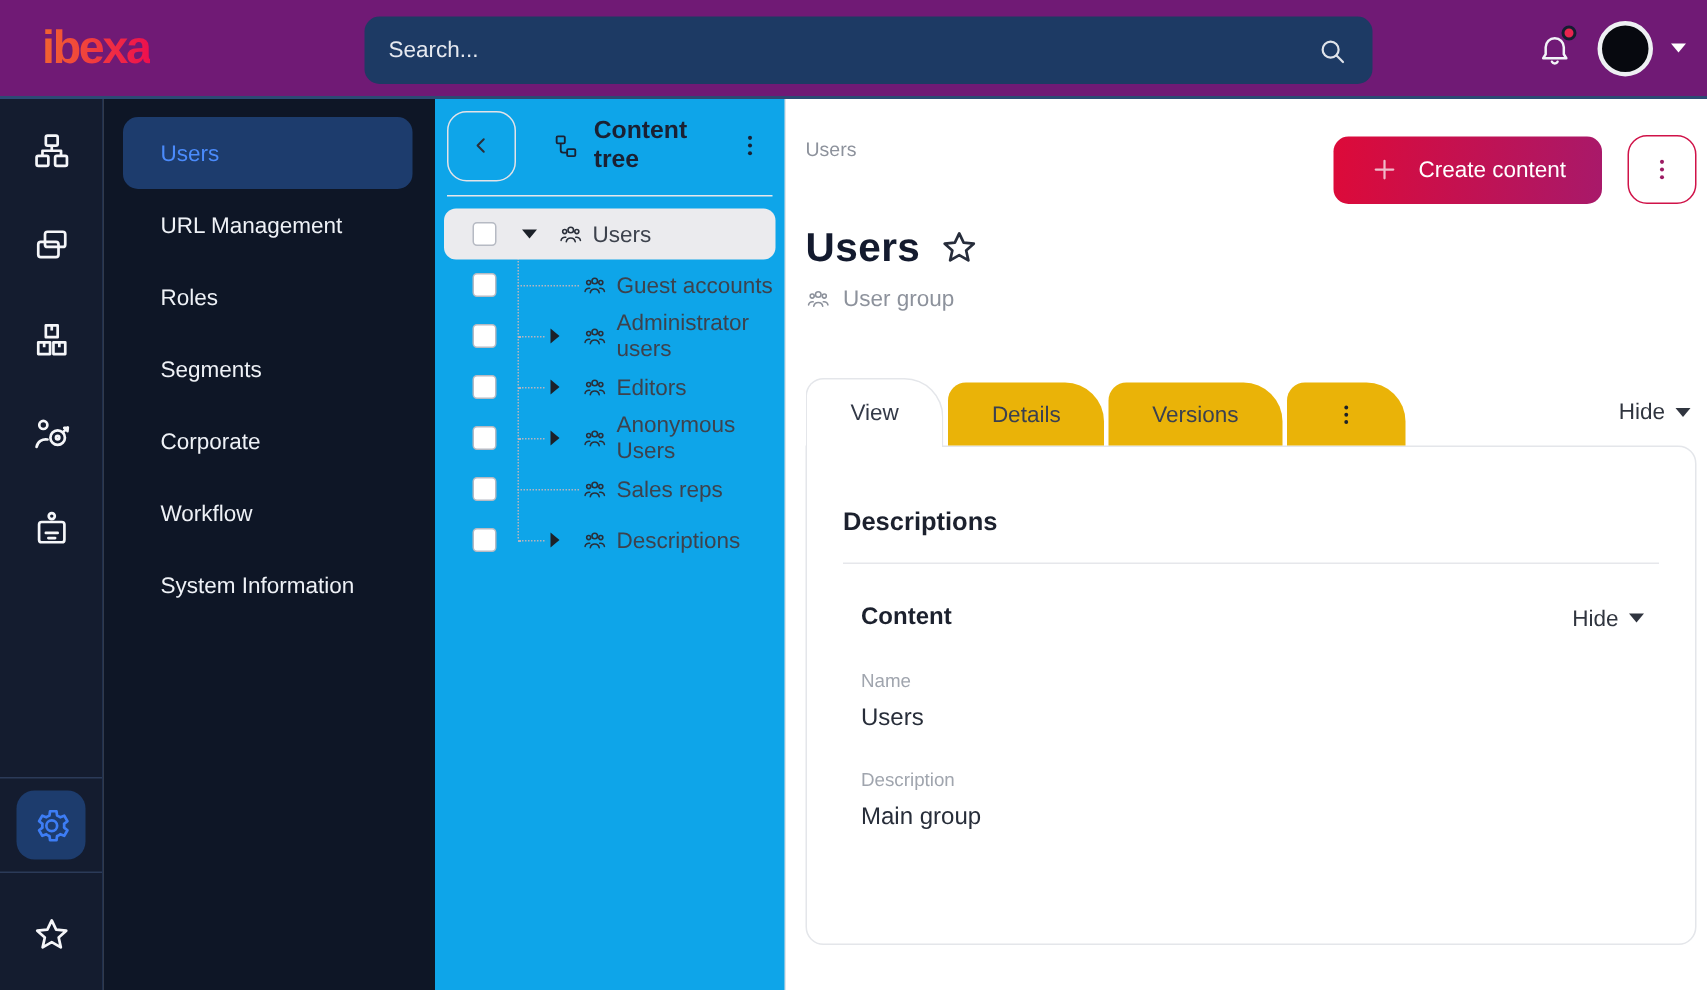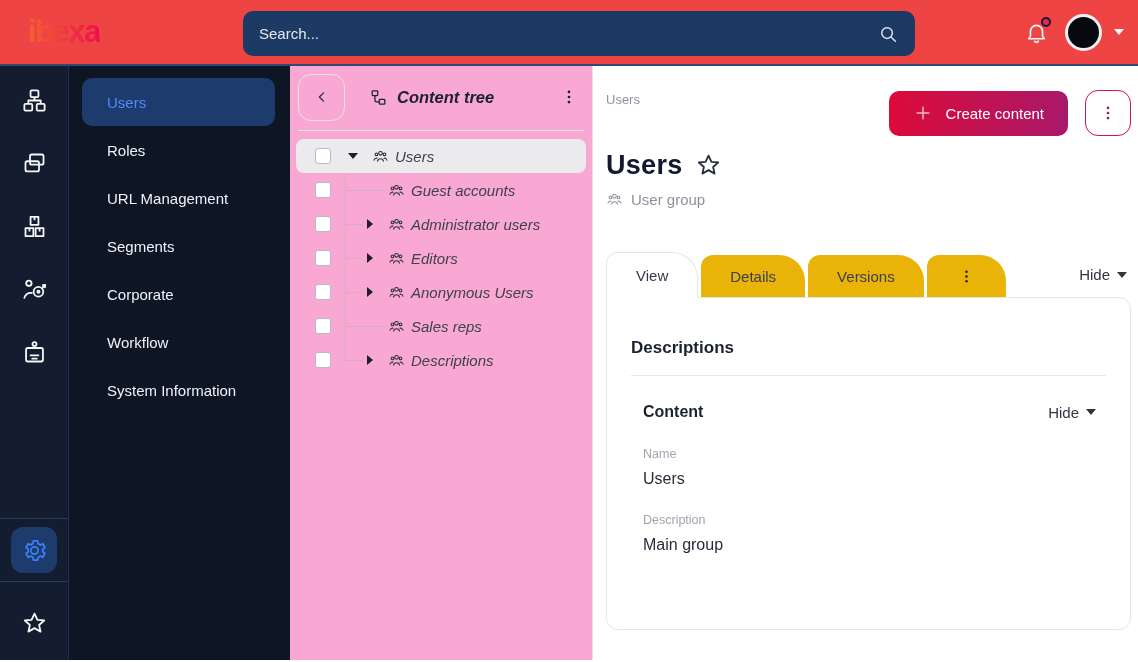--- a/index.html
+++ b/index.html
@@ -1,21 +1,21 @@
 <!DOCTYPE html>
 <html><head>
 <meta charset="utf-8">
 <style>
   * { box-sizing: border-box; margin: 0; padding: 0; }
   html, body { width: 1138px; height: 662px; }
   body { font-family: "Liberation Sans", sans-serif; background: #fff; overflow: hidden; }
   svg { display: block; }
 
   
-  .topbar { height: 66px; background: #ef4444; border-bottom: 2px solid #2c4a74; display: flex; align-items: center; position: relative; }
+  .topbar { height: 66px; background: #701a75; border-bottom: 2px solid #2c4a74; display: flex; align-items: center; position: relative; }
   .logo { margin-left: 28px; font-size: 31px; font-weight: bold; letter-spacing: -1.5px;
           background: linear-gradient(90deg, #f26430, #ee0f4e); -webkit-background-clip: text; background-clip: text; color: transparent; }
   .search { position: absolute; left: 243px; top: 11px; width: 672px; height: 45px; background: #1d3a64; border-radius: 10px;
             display: flex; align-items: center; padding: 0 16px; }
   .search input { flex: 1; background: transparent; border: none; outline: none; color: #eef1f6; font-size: 15px; font-family: inherit; }
   .search input::placeholder { color: #e6e9f0; opacity: 1; }
   .search .sicon { width: 22px; height: 22px; color: #dfe3ea; }
   .top-right { margin-left: auto; display: flex; align-items: center; gap: 16px; margin-right: 14px; }
   .bell { position: relative; width: 25px; height: 25px; color: #f2f4f8; cursor: pointer; }
   .bell .dot { position: absolute; top: -3px; right: -2px; width: 10px; height: 10px; background: #e8254f; border-radius: 50%; border: 2px solid #151d32; }
@@ -34,21 +34,21 @@
   .ricon.active { background: #1d3c6d; border-radius: 12px; color: #3d7df5; width: 46px; height: 46px; margin-bottom: 0; }
   .ricon.star-slot { margin: 12px 0 0 0; }
 
   
   .sidebar { width: 221px; background: #0e1626; padding-top: 12px; }
   .side-item { height: 48px; display: flex; align-items: center; padding-left: 25px; color: #eef1f6; font-size: 15px;
                border-radius: 10px; margin: 0 15px 0 13px; cursor: pointer; }
   .side-item.active { background: #1d3c6d; color: #4b8bfc; }
 
   
-  .tree-panel { width: 303px; background: #f9a8d4; border-right: 1px solid #e2e3e8; padding-top: 8px; font-style: italic; }
+  .tree-panel { width: 234px; background: #0ea5e9; border-right: 1px solid #e2e3e8; padding-top: 8px; }
   .tree-head { display: flex; align-items: center; height: 46px; padding: 0 14px 0 8px; }
   .back-btn { width: 47px; height: 47px; border: 1px solid #e3e3e8; border-radius: 13px; background: transparent; color: #2a2f3a;
               display: flex; align-items: center; justify-content: center; cursor: pointer; }
   .back-btn svg { width: 18px; height: 18px; }
   .tree-title-wrap { display: flex; align-items: center; gap: 9px; margin-left: 24px; color: #1a2133; }
   .tree-title-wrap svg { width: 19px; height: 19px; }
   .tree-title { font-size: 16.5px; font-weight: bold; }
   .tree-opts { margin-left: auto; background: none; border: none; color: #1a2133; cursor: pointer; }
   .tree-opts svg { width: 18px; height: 18px; }
   .tree-div { border: none; border-top: 1px solid #e7e7eb; margin: 10px 8px 8px; }
@@ -267,24 +267,24 @@
           </svg>
         </div>
     </div>
   </nav>
 
   <nav class="sidebar">
     <div class="side-item active">
         <span>Users</span>
       </div>
     <div class="side-item">
+        <span>URL Management</span>
+      </div>
+    <div class="side-item">
         <span>Roles</span>
-      </div>
-    <div class="side-item">
-        <span>URL Management</span>
       </div>
     <div class="side-item">
         <span>Segments</span>
       </div>
     <div class="side-item">
         <span>Corporate</span>
       </div>
     <div class="side-item">
         <span>Workflow</span>
       </div>

